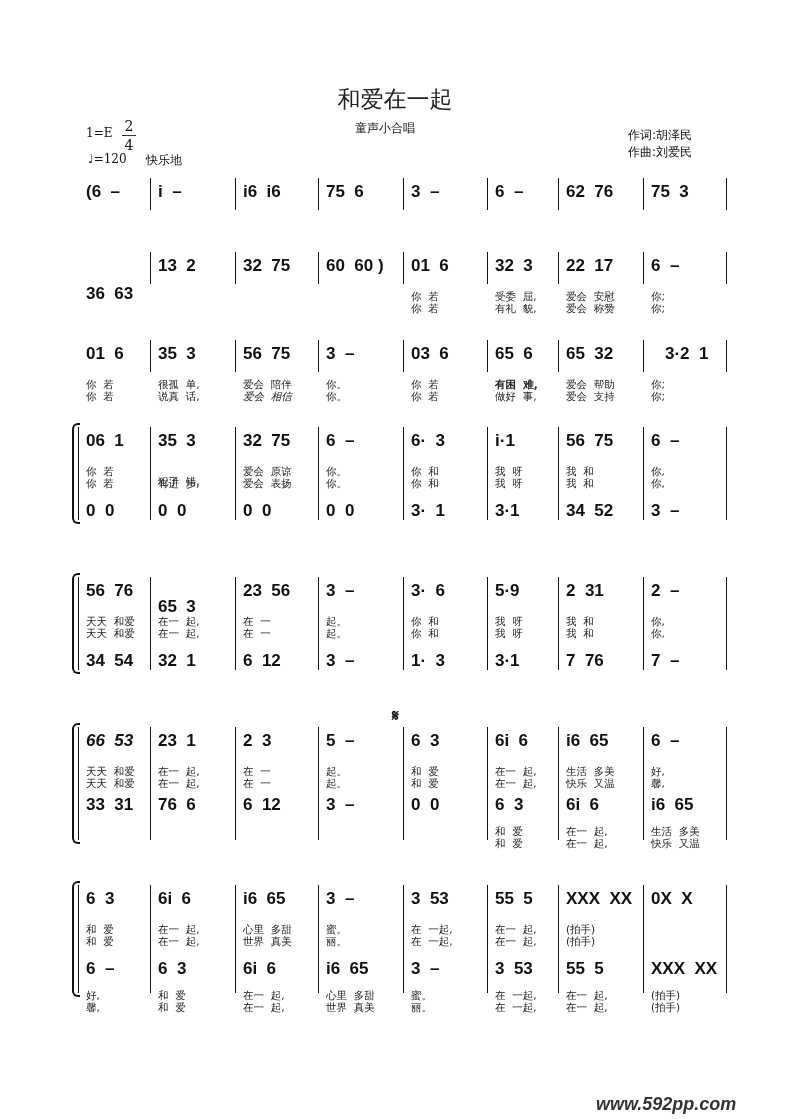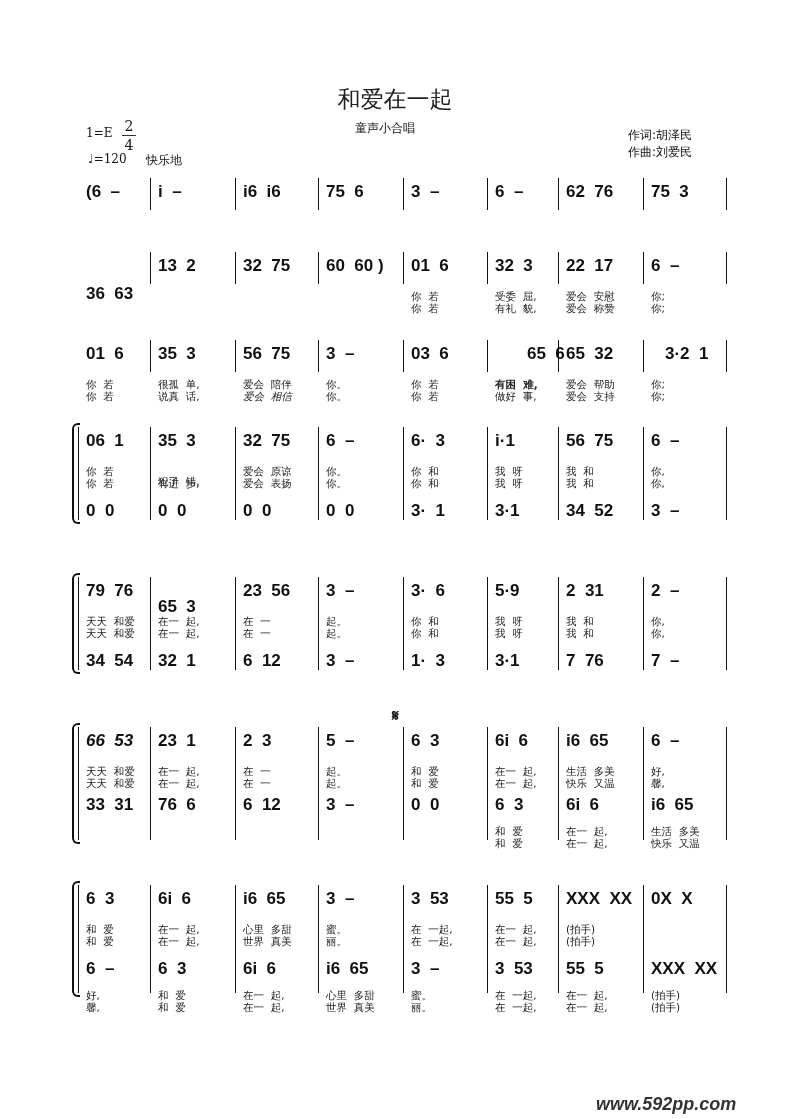--- a/index.html
+++ b/index.html
@@ -100,21 +100,21 @@
       <div class="bar" style="left: 403px; top: 0px; height: 32px;"></div>
       <div class="bar" style="left: 487px; top: 0px; height: 32px;"></div>
       <div class="bar" style="left: 558px; top: 0px; height: 32px;"></div>
       <div class="bar" style="left: 643px; top: 0px; height: 32px;"></div>
       <div class="bar" style="left: 726px; top: 0px; height: 32px;"></div>
       <div class="notes" style="left: 86px; top: 4px;">01  6</div>
       <div class="notes" style="left: 158px; top: 4px;">35  3</div>
       <div class="notes" style="left: 243px; top: 4px;">56  75</div>
       <div class="notes" style="left: 326px; top: 4px;">3  –</div>
       <div class="notes" style="left: 411px; top: 4px;">03  6</div>
-      <div class="notes" style="left: 495px; top: 4px; margin-left: 32px;">65  6</div>
+      <div class="notes" style="left: 495px; top: 4px;">65  6</div>
       <div class="notes" style="left: 566px; top: 4px;">65  32</div>
       <div class="notes" style="left: 665px; top: 4px;">3·2  1</div>
       <div class="lyr" style="left: 86px; top: 38px;">你  若</div>
       <div class="lyr" style="left: 158px; top: 38px;">很孤  单,</div>
       <div class="lyr" style="left: 243px; top: 38px;">爱会  陪伴</div>
       <div class="lyr" style="left: 326px; top: 38px;">你。</div>
       <div class="lyr" style="left: 411px; top: 38px;">你  若</div>
       <div class="lyr" style="left: 495px; top: 38px; font-weight: bold;">有困  难,</div>
       <div class="lyr" style="left: 566px; top: 38px;">爱会  帮助</div>
       <div class="lyr" style="left: 651px; top: 38px;">你;</div>
@@ -175,21 +175,21 @@
       <div class="brace" style="left: 72px; top: -4px; height: 97px;"></div>
       <div class="bar" style="left: 78px; top: 0px; height: 93px;"></div>
       <div class="bar" style="left: 150px; top: 0px; height: 93px;"></div>
       <div class="bar" style="left: 235px; top: 0px; height: 93px;"></div>
       <div class="bar" style="left: 318px; top: 0px; height: 93px;"></div>
       <div class="bar" style="left: 403px; top: 0px; height: 93px;"></div>
       <div class="bar" style="left: 487px; top: 0px; height: 93px;"></div>
       <div class="bar" style="left: 558px; top: 0px; height: 93px;"></div>
       <div class="bar" style="left: 643px; top: 0px; height: 93px;"></div>
       <div class="bar" style="left: 726px; top: 0px; height: 93px;"></div>
-      <div class="notes" style="left: 86px; top: 4px;">79  76</div>
+      <div class="notes" style="left: 86px; top: 4px;">56  76</div>
       <div class="notes" style="left: 158px; top: 20px;">65  3</div>
       <div class="notes" style="left: 243px; top: 4px;">23  56</div>
       <div class="notes" style="left: 326px; top: 4px;">3  –</div>
       <div class="notes" style="left: 411px; top: 4px;">3·  6</div>
       <div class="notes" style="left: 495px; top: 4px;">5·9</div>
       <div class="notes" style="left: 566px; top: 4px;">2  31</div>
       <div class="notes" style="left: 651px; top: 4px;">2  –</div>
       <div class="lyr" style="left: 86px; top: 38px;">天天  和爱</div>
       <div class="lyr" style="left: 158px; top: 38px;">在一  起,</div>
       <div class="lyr" style="left: 243px; top: 38px;">在  一</div>

